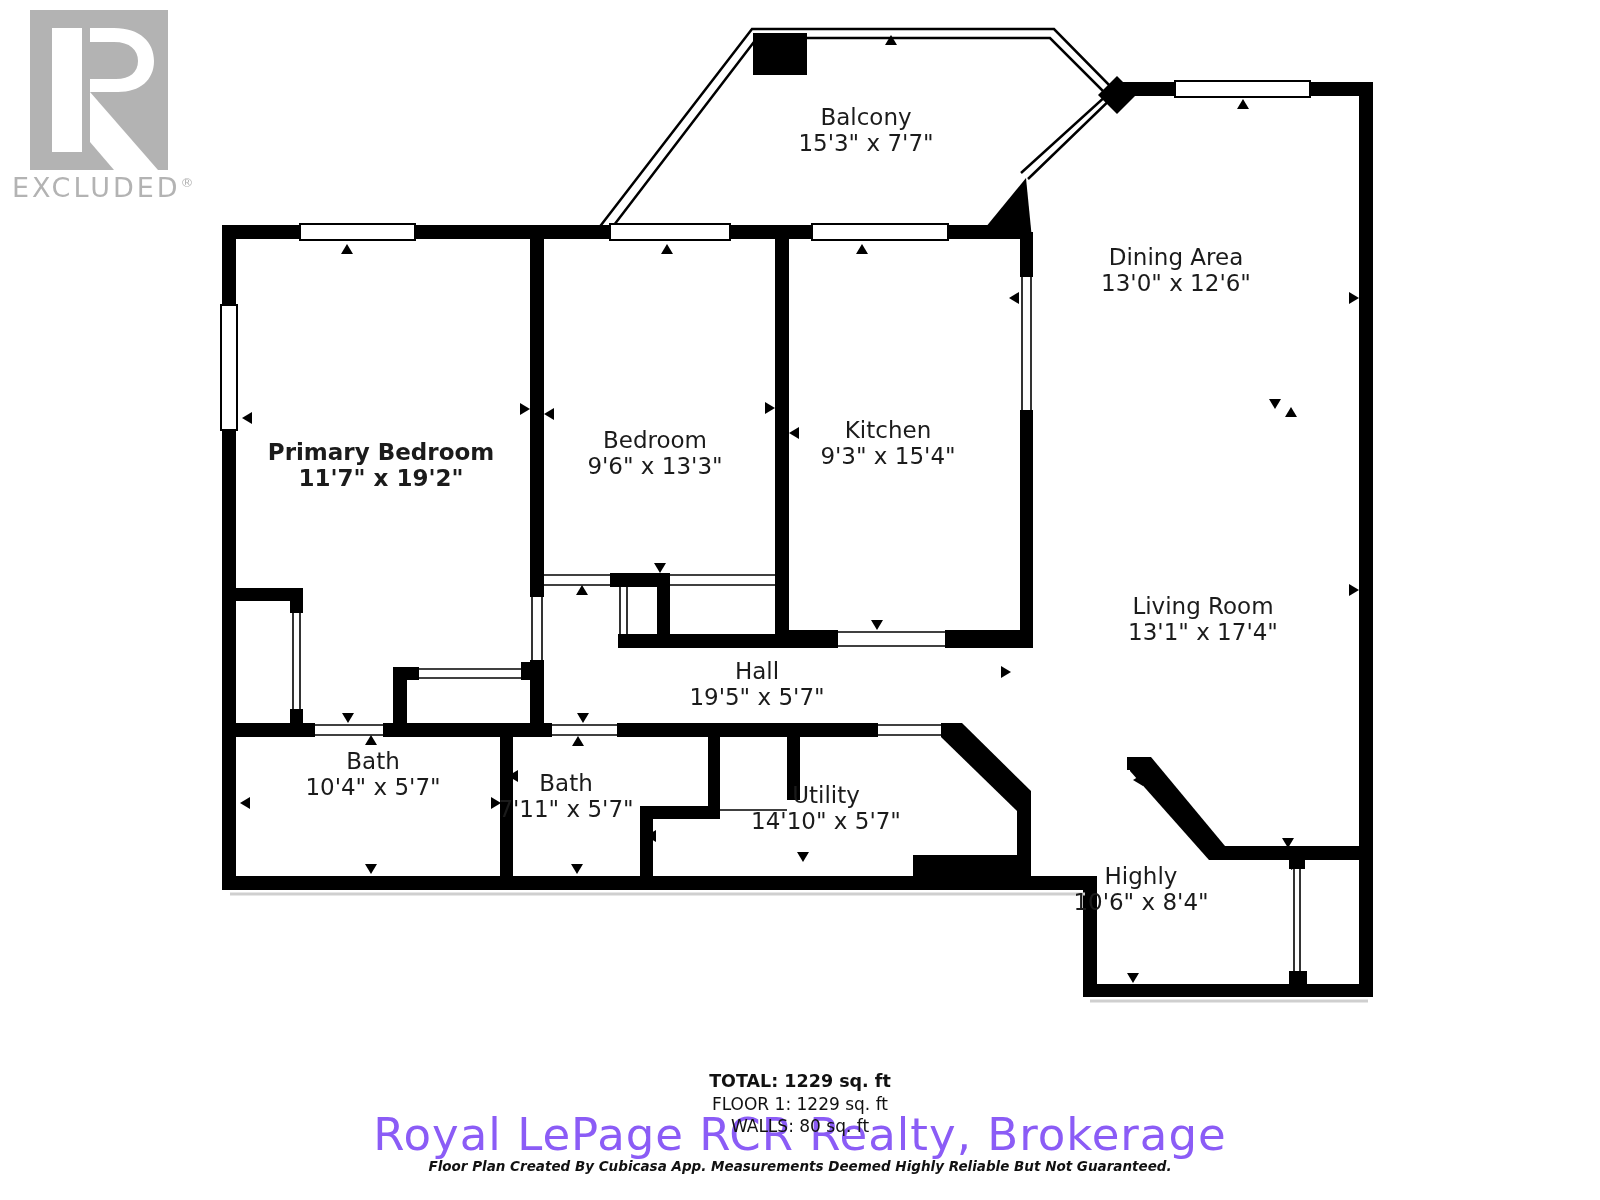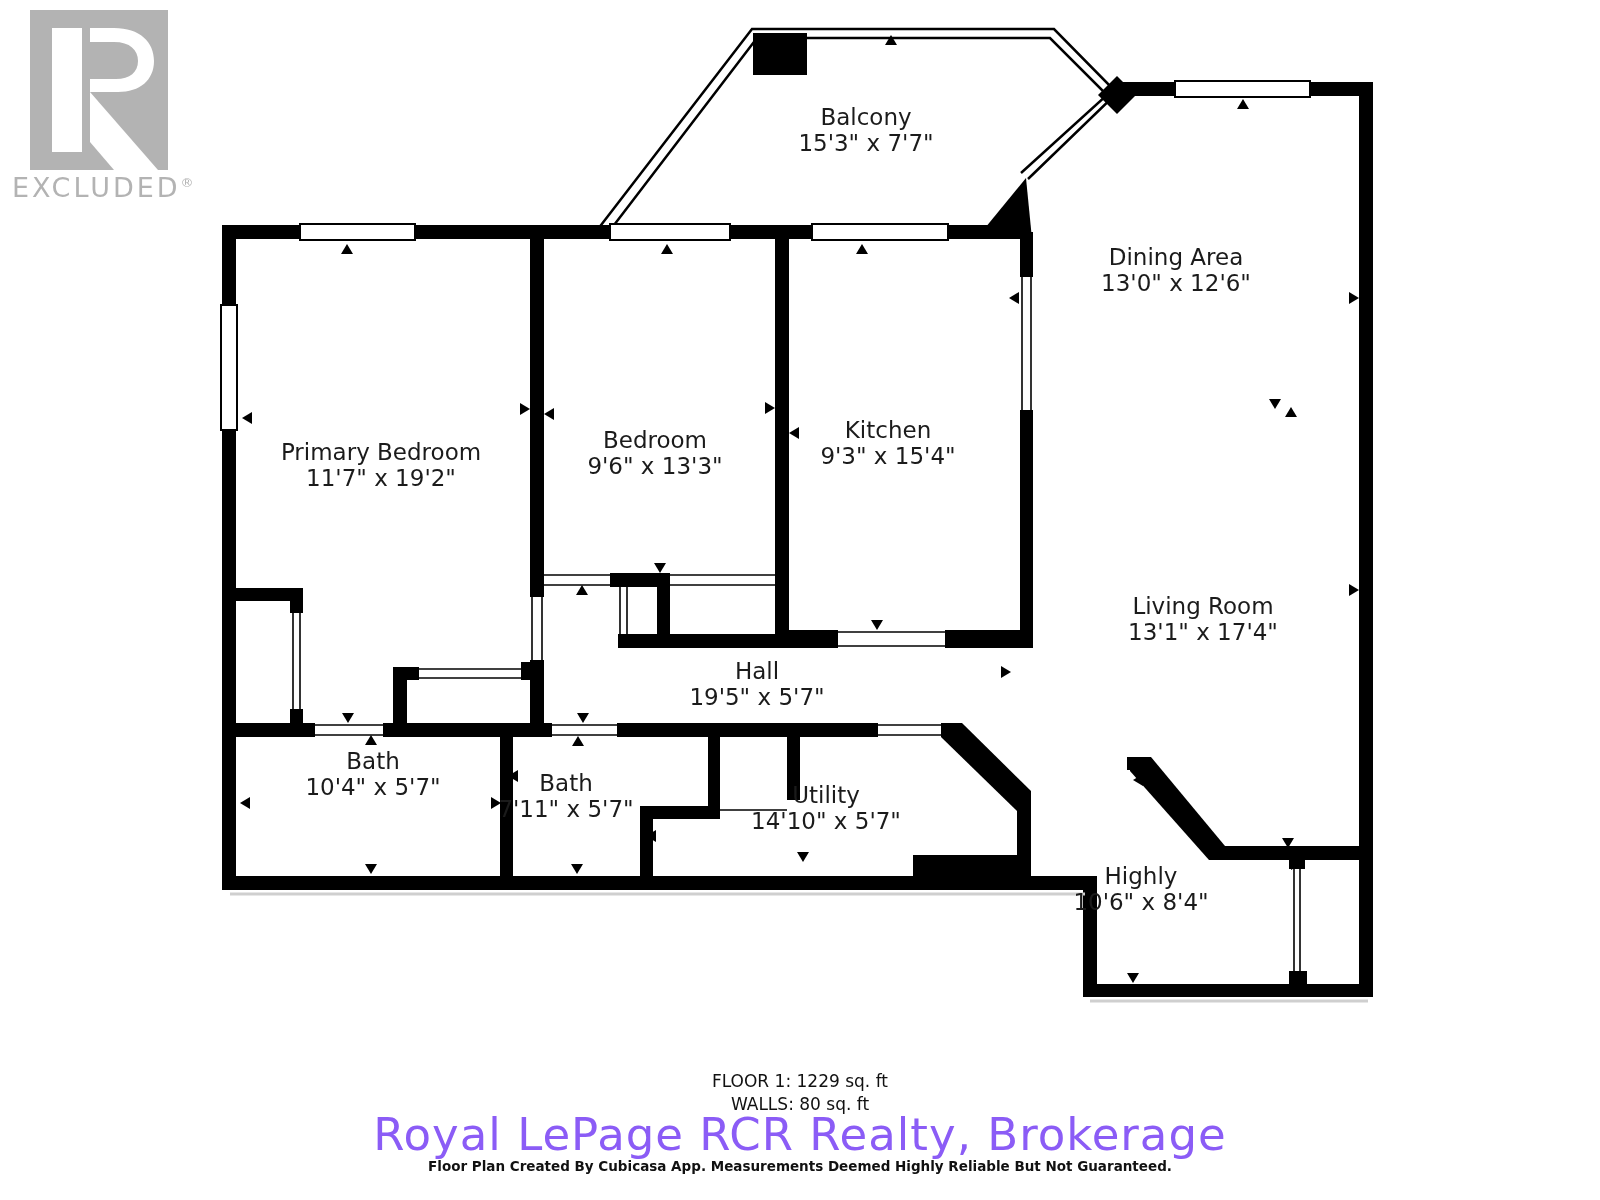--- a/index.html
+++ b/index.html
@@ -17,21 +17,21 @@
   
   #summary{position:absolute;left:0;top:1070px;width:1600px;text-align:center;color:#111;
        font-size:17px;line-height:22.5px;z-index:3;}
   #summary .total{font-weight:bold;font-size:17.5px;}
   
   #watermark{position:absolute;left:0;top:1108px;width:1600px;text-align:center;
        font-size:45px;color:#8b5cf6;z-index:1;letter-spacing:1px;
        text-shadow:0 0 5px #ffffff,0 0 2px #ffffff;}
   
   #disclaimer{position:absolute;left:0;top:1158px;width:1600px;text-align:center;
-       color:#111;font-size:13.5px;font-weight:600;z-index:3;}
+       color:#111;font-size:13.5px;font-weight:600;z-index:3;font-style:italic;}
 </style>
 </head>
 <body>
 
 <div id="stage">
 
   <svg id="realtor-logo" width="200" height="170" viewBox="0 0 200 170">
     <rect x="0" y="0" width="138" height="160" fill="#b3b3b3"></rect>
 
     <rect x="22" y="18" width="30" height="124" fill="#ffffff"></rect>
@@ -202,21 +202,21 @@
   </svg>
 
   <div class="lbl" style="left:866px;top:104px;">
     <span>Balcony</span>
     <span class="dims">15'3" x 7'7"</span>
   </div>
   <div class="lbl" style="left:1176px;top:244px;">
     <span>Dining Area</span>
     <span class="dims">13'0" x 12'6"</span>
   </div>
-  <div class="lbl" style="left:381px;top:439px;">
+  <div class="lbl" style="left:381px;top:439px;font-weight:bold;">
     <span>Primary Bedroom</span>
     <span class="dims">11'7" x 19'2"</span>
   </div>
   <div class="lbl" style="left:655px;top:390px;margin-top:37px;">
     <span>Bedroom</span>
     <span class="dims">9'6" x 13'3"</span>
   </div>
   <div class="lbl" style="left:888px;top:417px;">
     <span>Kitchen</span>
     <span class="dims">9'3" x 15'4"</span>
@@ -242,19 +242,20 @@
     <span class="dims">14'10" x 5'7"</span>
   </div>
   <div class="lbl" style="left:1141px;top:863px;">
     <span>Highly</span>
     <span class="dims">10'6" x 8'4"</span>
   </div>
 
   <div id="watermark">Royal LePage RCR Realty, Brokerage</div>
 
   <div id="summary">
+    <div class="total">TOTAL: 1229 sq. ft</div>
     <div>FLOOR 1: 1229 sq. ft</div>
     <div>WALLS: 80 sq. ft</div>
   </div>
 
   <div id="disclaimer">Floor Plan Created By Cubicasa App. Measurements Deemed Highly Reliable But Not Guaranteed.</div>
 
 </div>
 
 </body></html>

